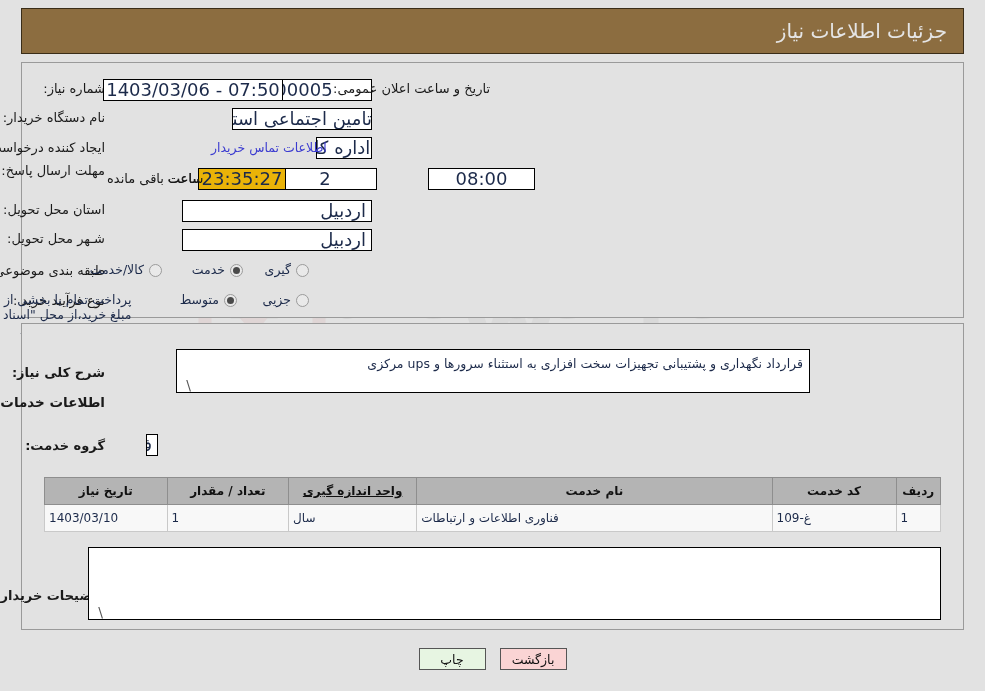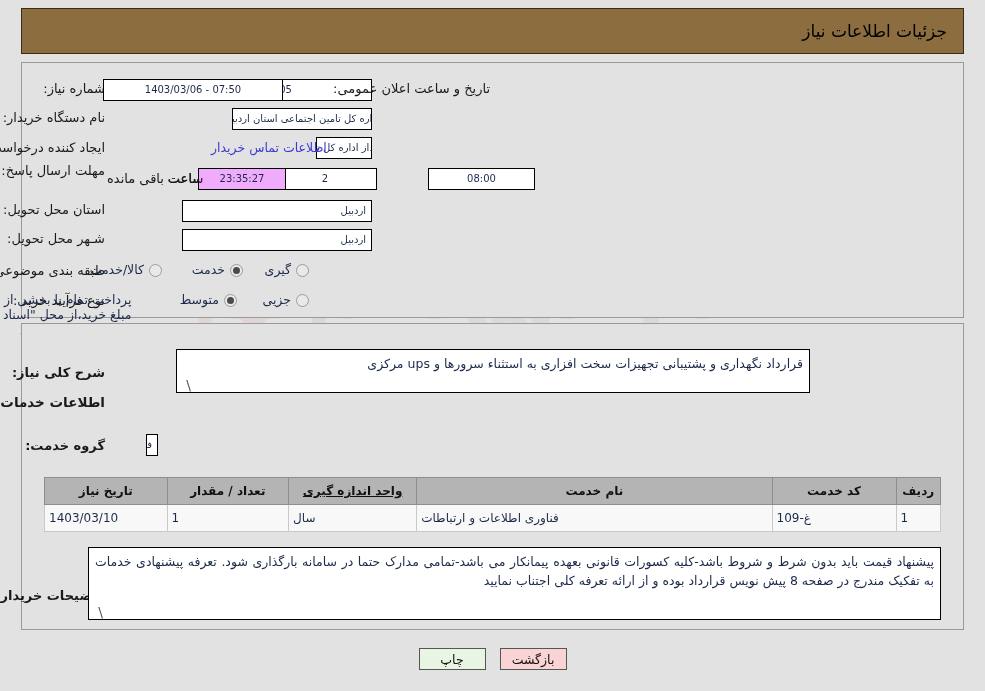--- a/index.html
+++ b/index.html
@@ -13,43 +13,43 @@
   }
   .page{position:relative;width:985px;height:691px;}
 
   
   .titlebar{
     position:absolute;left:21px;top:8px;width:943px;height:46px;
     background:#8c6d40;border:1px solid #3a2d18;
     display:flex;align-items:center;justify-content:flex-start;
     box-sizing:border-box;padding:0 16px;
   }
-  .titlebar .t{color:#000000;font-size:17px;letter-spacing:.2px;}
+  .titlebar .t{color:#e5e5e5;font-size:20px;letter-spacing:.2px;}
 
   
   .panel{
     position:absolute;background:#e2e2e2;
     border:1px solid #9a9a9a;box-sizing:border-box;
   }
   #panel-top{left:21px;top:62px;width:943px;height:256px;}
   #panel-mid{left:21px;top:323px;width:943px;height:307px;}
 
   
   .row{position:absolute;display:flex;align-items:center;}
   .lbl{font-size:13px;color:#1a1a1a;white-space:nowrap;}
   .lbl.bold{font-weight:bold;}
   .fld{
     background:#fff;border:1px solid #000;box-sizing:border-box;
-    height:22px;line-height:20px;font-size:10px;color:#1c2a4a;
+    height:22px;line-height:20px;font-size:18px;color:#1c2a4a;
     padding:0 5px;white-space:nowrap;overflow:hidden;
     display:flex;align-items:center;
   }
   .fld.center{justify-content:center;}
   .fld.rightal{justify-content:flex-start;}
-  .fld.cream{background:#f0abfc;}
+  .fld.cream{background:#eab308;}
   .link{color:#3b3bd0;font-size:12.5px;white-space:nowrap;cursor:pointer;}
 
   
   .radio{
     width:13px;height:13px;border-radius:50%;
     border:1px solid #9b9b9b;background:#e9e9e9;
     box-sizing:border-box;display:inline-block;position:relative;
   }
   .radio.on::after{
     content:"";position:absolute;left:2px;top:2px;
@@ -239,21 +239,20 @@
         <td>فناوری اطلاعات و ارتباطات</td>
         <td>سال</td>
         <td>1</td>
         <td>1403/03/10</td>
       </tr>
     </tbody>
   </table>
 
   <span class="lbl bold" style="position:absolute;right:880px;top:588px;">توضیحات خریدار:</span>
   <div class="ta" style="position:absolute;right:44px;top:547px;left:88px;height:73px;text-align:justify;">
-    <span>پیشنهاد قیمت باید بدون شرط و شروط باشد-کلیه کسورات قانونی بعهده پیمانکار می باشد-تمامی مدارک حتما در سامانه بارگذاری شود. تعرفه پیشنهادی خدمات به تفکیک مندرج در صفحه 8 پیش نویس قرارداد بوده و از ارائه تعرفه کلی اجتناب نمایید</span>
     <span class="grip">◢</span>
   </div>
 
   <div class="btns">
     <div class="btn back">بازگشت</div>
     <div class="btn print">چاپ</div>
   </div>
 
 </div>
 

